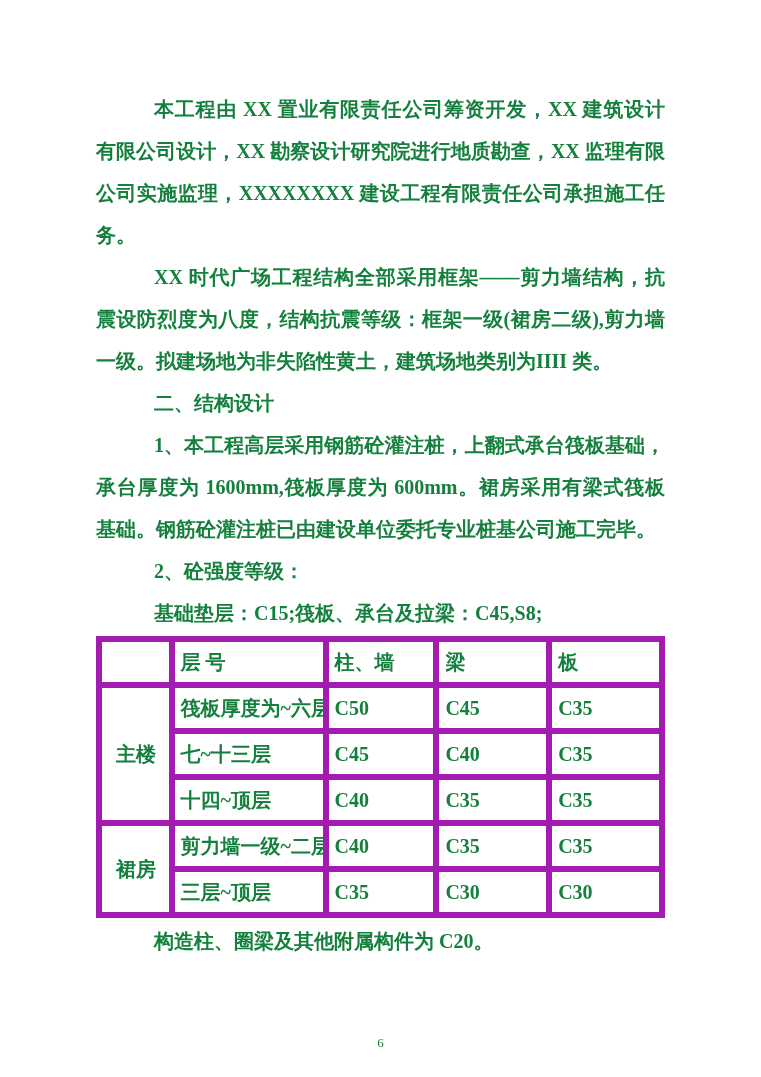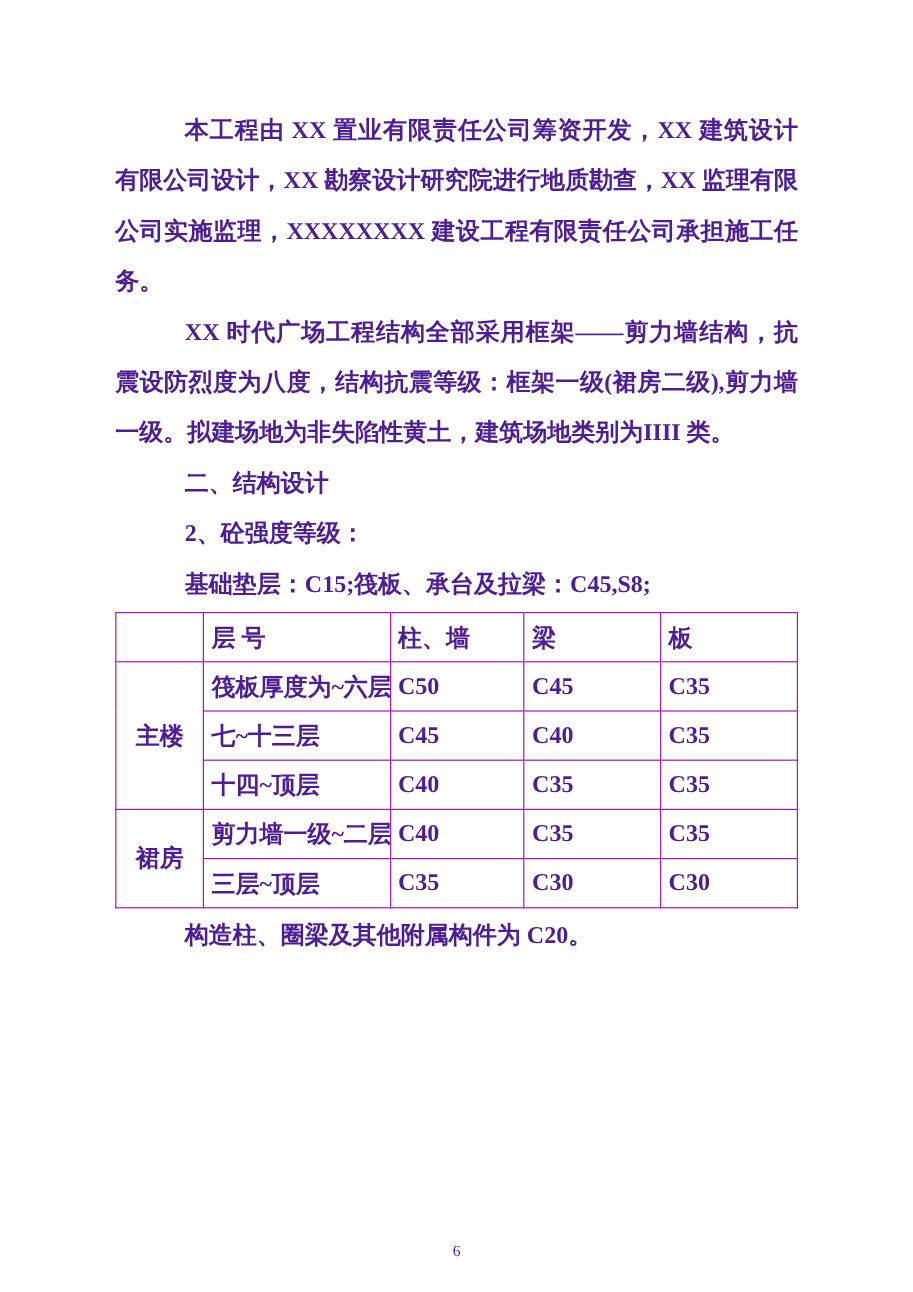--- a/index.html
+++ b/index.html
@@ -1,21 +1,21 @@
 <!DOCTYPE html>
 <html><head>
 <meta charset="utf-8">
 <style>
   html, body { margin: 0; padding: 0; background: #ffffff; }
   .page {
     position: relative;
     width: 761px;
     height: 1077px;
     background: #ffffff;
-    color: #4c1d95;
+    color: #15803d;
     font-family: "Liberation Serif", "DejaVu Serif", serif;
     font-weight: bold;
     overflow: hidden;
   }
   .content {
     position: absolute;
     top: 88px;
     left: 96px;
     width: 569px;
   }
@@ -27,21 +27,21 @@
     text-justify: inter-ideograph;
   }
   .indent { text-indent: 58px; }
   .grade-table {
     border-collapse: collapse;
     table-layout: fixed;
     width: 569px;
     margin: 2px 0 2px 0;
   }
   .grade-table td {
-    border: 1px solid #a21caf;
+    border: 6px solid #a21caf;
     font-size: 20px;
     height: 40px;
     padding: 0 6px;
     vertical-align: middle;
     text-align: left;
     overflow: hidden;
     white-space: nowrap;
   }
   .grade-table td.group { text-align: center; padding: 0 14px; }
   .col-group { width: 72px; }
@@ -64,20 +64,21 @@
 
 <div class="page">
   <div class="content">
 
     <p class="para indent">本工程由 XX 置业有限责任公司筹资开发，XX 建筑设计有限公司设计，XX 勘察设计研究院进行地质勘查，XX 监理有限公司实施监理，XXXXXXXX 建设工程有限责任公司承担施工任务。</p>
 
     <p class="para indent">XX 时代广场工程结构全部采用框架——剪力墙结构，抗震设防烈度为八度，结构抗震等级：框架一级(裙房二级),剪力墙一级。拟建场地为非失陷性黄土，建筑场地类别为IIII 类。</p>
 
     <p class="para indent">二、结构设计</p>
 
+    <p class="para indent">1、本工程高层采用钢筋砼灌注桩，上翻式承台筏板基础，承台厚度为 1600mm,筏板厚度为 600mm。裙房采用有梁式筏板基础。钢筋砼灌注桩已由建设单位委托专业桩基公司施工完毕。</p>
 
     <p class="para indent">2、砼强度等级：</p>
 
     <p class="para indent">基础垫层：C15;筏板、承台及拉梁：C45,S8;</p>
 
     <table class="grade-table">
       <colgroup>
         <col class="col-group">
         <col class="col-floor">
         <col class="col-colwall">

